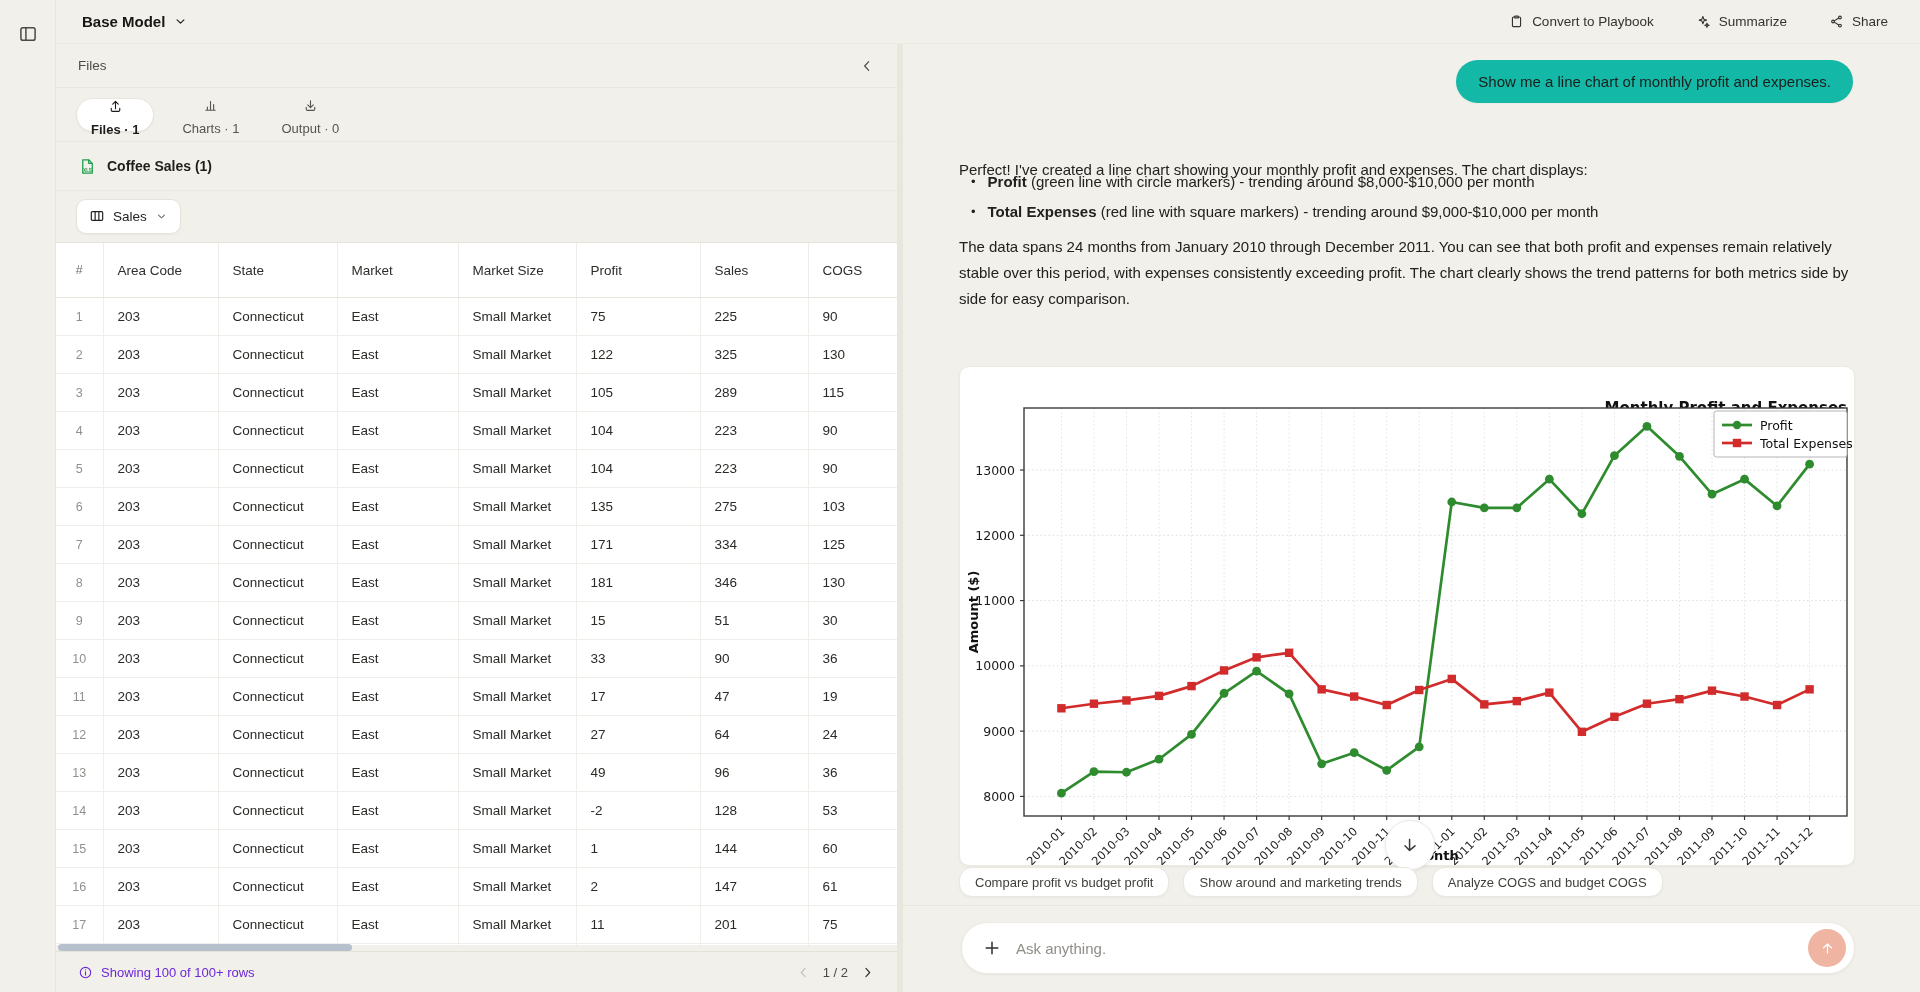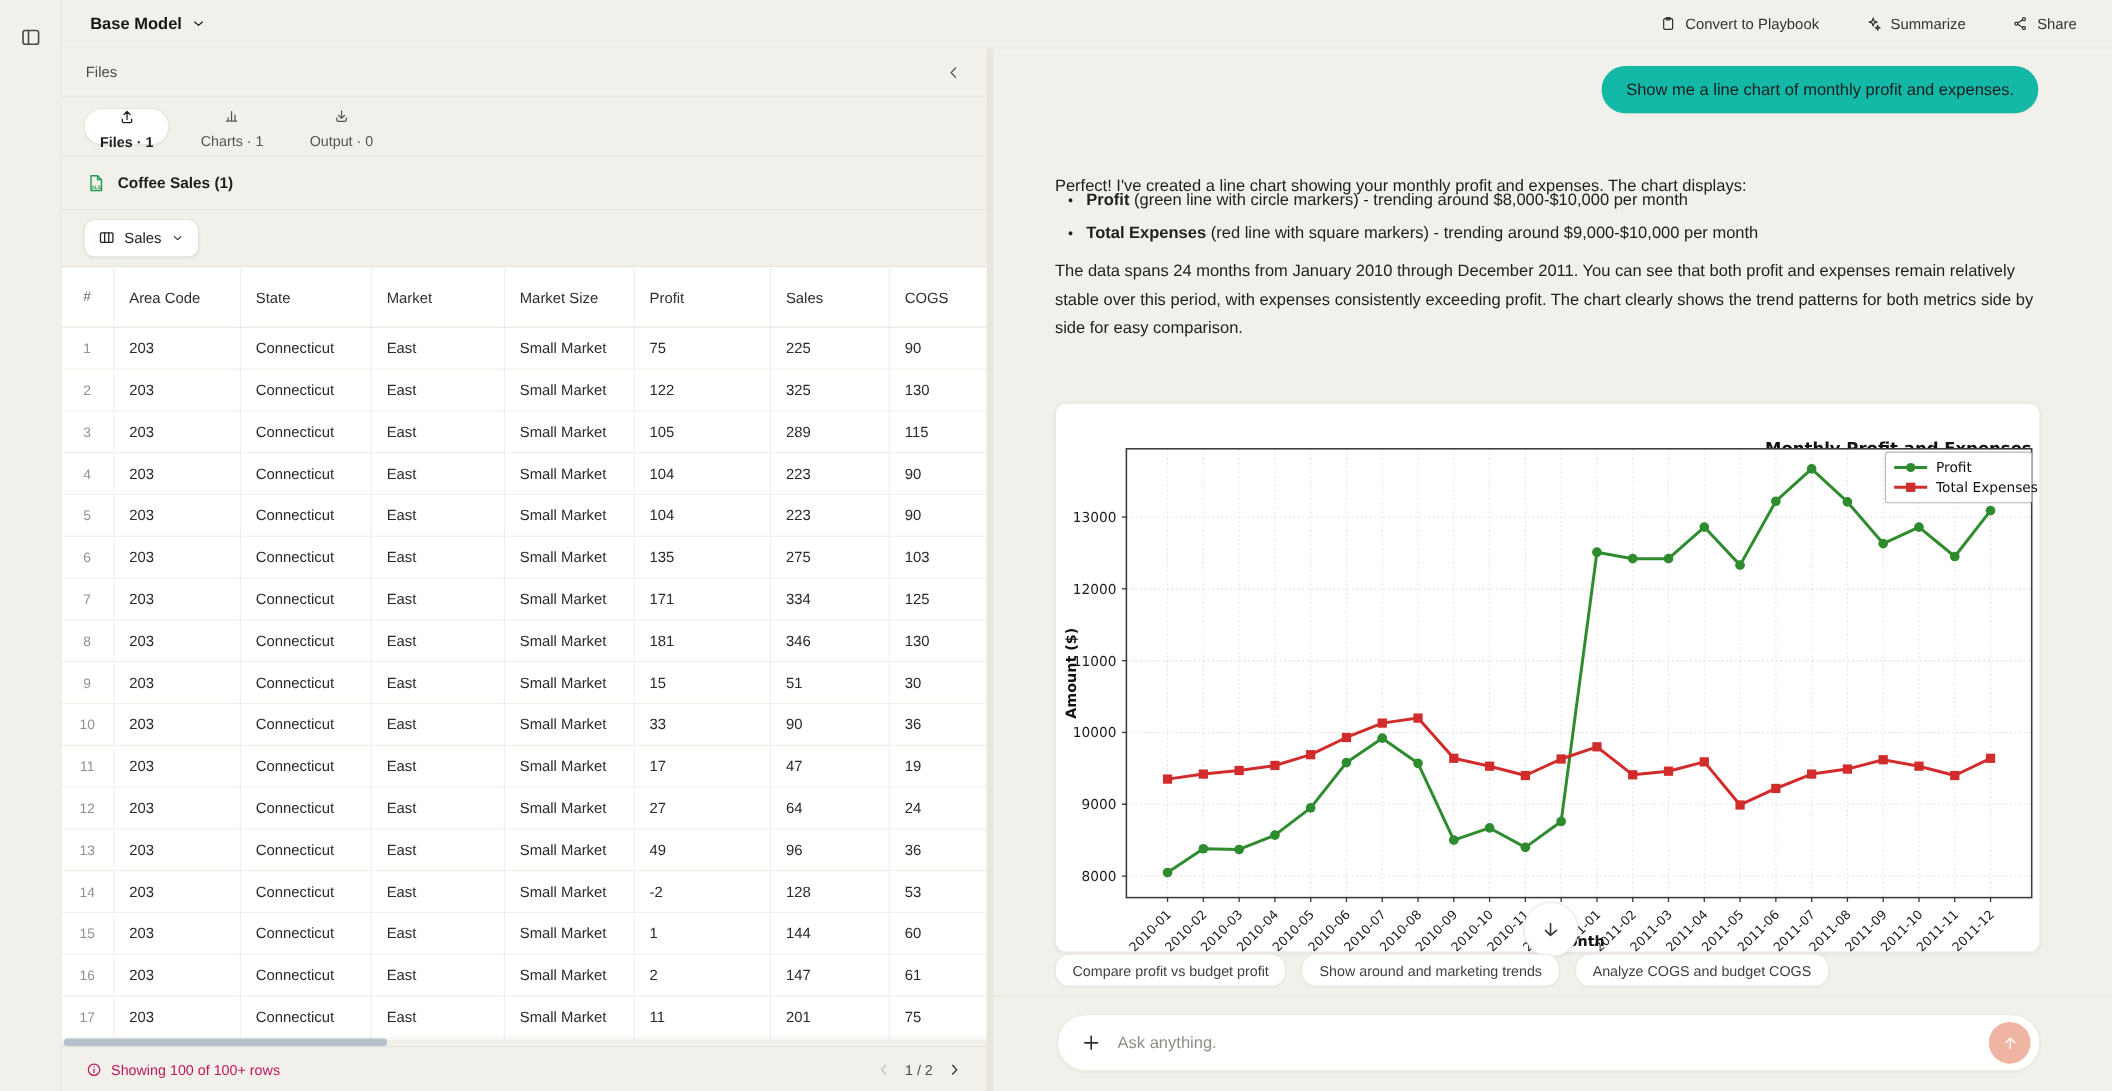--- a/index.html
+++ b/index.html
@@ -43,21 +43,21 @@
   table.data th{height:54px;font-size:13.5px;font-weight:500;color:#2e2e2b;text-align:left;
     padding:0 0 0 14px;border-right:1px solid #efede7;border-bottom:1px solid #e7e5de;background:#fff;}
   table.data td{height:37px;font-size:13.5px;color:#2a2a27;padding:0 0 0 14px;
     border-right:1px solid #f0eee8;border-bottom:1px solid #f0eee8;white-space:nowrap;overflow:hidden;}
   table.data .rownum{color:#91918c;font-size:12.5px;text-align:center;padding:0;}
   table.data th.rownum{color:#6d6d68;}
   .h-thumb{position:absolute;left:2px;top:900px;width:294px;height:7px;border-radius:4px;
     background:#b7c0cd;cursor:pointer;}
   .fp-footer{position:absolute;left:0;right:0;bottom:0;height:41px;border-top:1px solid #e5e2d9;
     background:#f2f0ea;display:flex;align-items:center;justify-content:space-between;padding:0 22px;box-sizing:border-box;}
-  .fp-status{display:flex;align-items:center;gap:8px;font-size:13px;color:#be185d;}
+  .fp-status{display:flex;align-items:center;gap:8px;font-size:13px;color:#6d28d9;}
   .pager{display:flex;align-items:center;gap:12px;font-size:13px;color:#4b4b47;}
   .pg-btn{width:16px;height:16px;cursor:pointer;color:#2e2e2b;}
   .pg-btn.disabled{color:#c2c0b8;cursor:default;}
   
   .divider-v{position:absolute;left:897px;top:44px;bottom:0;width:6px;background:#e9e6dd;}
   
   .chat{position:absolute;left:903px;top:44px;right:0;bottom:0;}
   .bubble{position:absolute;top:16px;right:67px;background:#14b8a6;border-radius:24px;
     padding:13px 22px;font-size:15px;color:#1d1d1b;box-shadow:0 1px 2px rgba(0,0,0,.04);}
   .msg{position:absolute;left:56px;width:906px;font-size:15px;line-height:26px;color:#21211f;}

